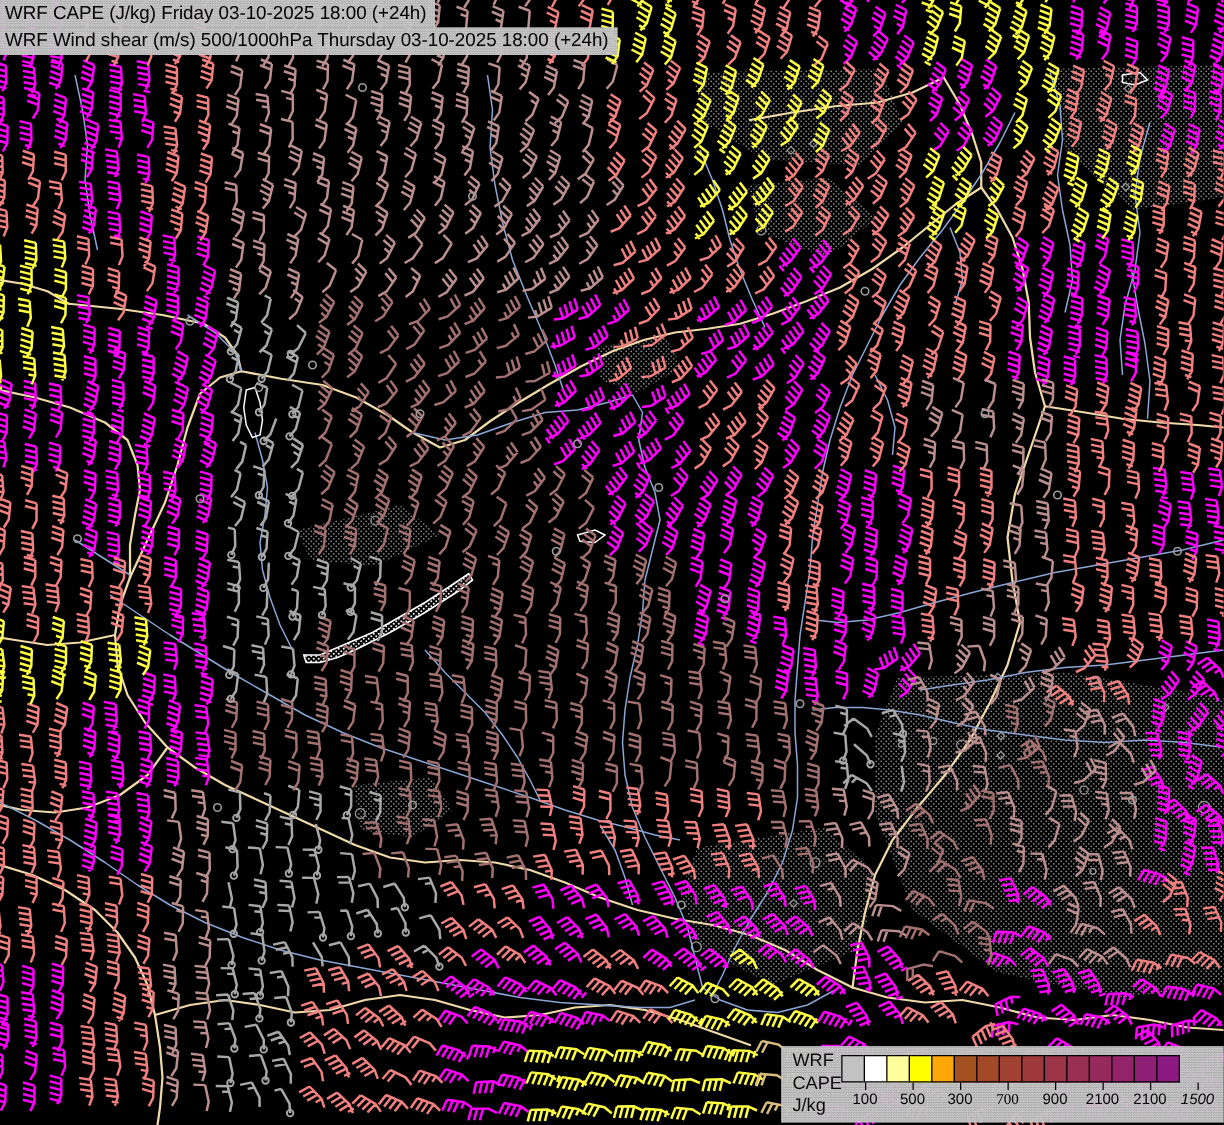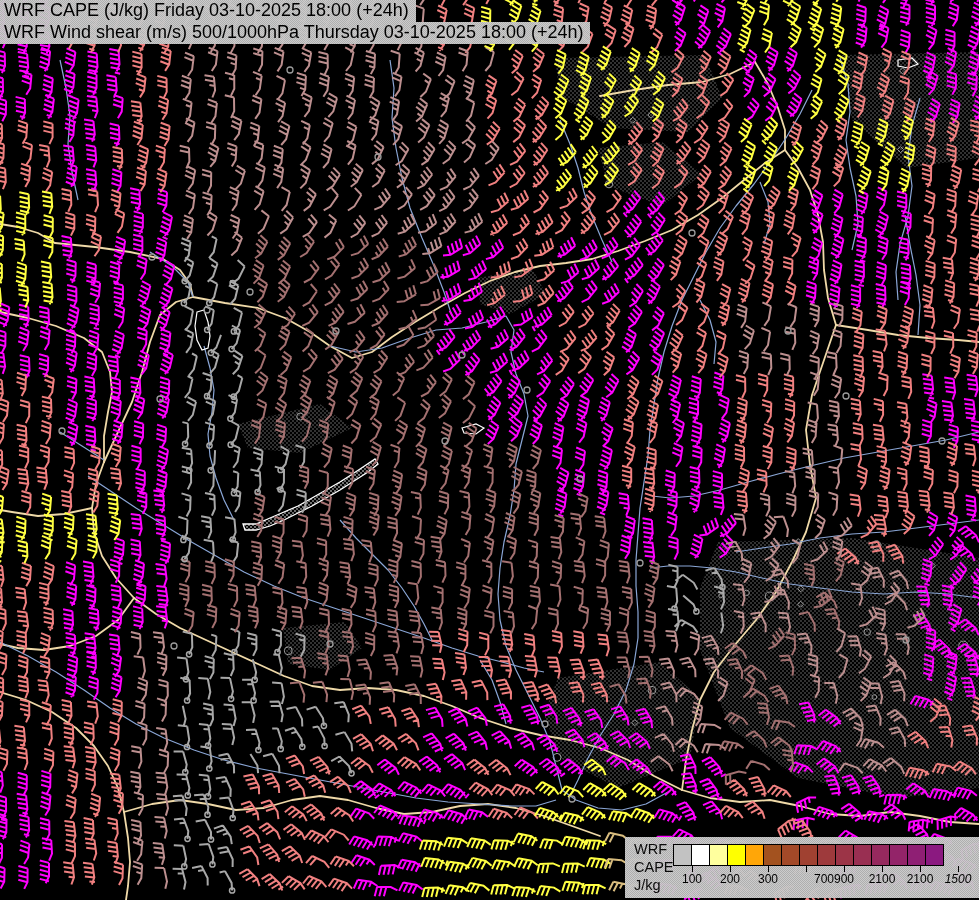--- a/index.html
+++ b/index.html
@@ -1,20 +1,20 @@
 <!DOCTYPE html>
 <html><head>
 <meta charset="utf-8">
 <style>
   html,body{margin:0;padding:0;background:#222;}
   .stage{position:relative;width:979px;height:900px;background:#000;overflow:hidden;
          font-family:"Liberation Sans",sans-serif;}
   .stage svg{position:absolute;left:0;top:0;}
   .titlebox{position:absolute;left:0;top:0;z-index:5;}
-  .tline{width:fit-content;padding:2px 7px 3px 4px;font-size:18px;line-height:17px;color:#000;
+  .tline{width:fit-content;padding:2px 7px 3px 4px;font-size:15px;line-height:17px;color:#000;
          background:rgba(198,198,198,0.88);
          background-image:repeating-conic-gradient(rgba(205,205,205,0.95) 0% 25%, rgba(178,178,178,0.55) 0% 50%);
          background-size:2px 2px;white-space:nowrap;}
   .legend{position:absolute;left:625px;top:837px;width:354px;height:61px;z-index:5;
           background:rgba(196,196,196,0.88);
           background-image:repeating-conic-gradient(rgba(205,205,205,0.95) 0% 25%, rgba(176,176,176,0.55) 0% 50%);
           background-size:2px 2px;padding-left:12px;}
   .legend-labels{position:absolute;left:9px;top:3px;font-size:14.5px;line-height:18px;color:#0a0a0a;}
   .legend-bar{position:absolute;left:48px;top:7px;display:flex;}
   .sw{width:19px;height:22px;border:1px solid #000;box-sizing:border-box;margin-right:-1px;}
@@ -217,25 +217,25 @@
         <div class="sw" style="background: rgb(153, 47, 82);"></div>
         <div class="sw" style="background: rgb(150, 41, 94);"></div>
         <div class="sw" style="background: rgb(147, 36, 105);"></div>
         <div class="sw" style="background: rgb(143, 31, 116);"></div>
         <div class="sw" style="background: rgb(139, 25, 128);"></div>
       </div>
     <div class="legend-ticks" id="legend-ticks">
         <div class="tick" style="left: 18.5px;"></div>
         <div class="ticklab" style="left: 19px;">100</div>
         <div class="tick" style="left: 56.5px;"></div>
-        <div class="ticklab" style="left: 57px;">200</div>
+        <div class="ticklab" style="left: 57px;">500</div>
         <div class="tick" style="left: 94.5px;"></div>
         <div class="ticklab" style="left: 95px;">300</div>
         <div class="tick" style="left: 132.5px;"></div>
-        <div class="ticklab" style="left: 151px;">700</div>
+        <div class="ticklab" style="left: 133px; font-family: Liberation Serif, serif;">700</div>
         <div class="tick" style="left: 170.5px;"></div>
         <div class="ticklab" style="left: 171px;">900</div>
         <div class="tick" style="left: 208.5px;"></div>
         <div class="ticklab" style="left: 209px;">2100</div>
         <div class="tick" style="left: 246.5px;"></div>
         <div class="ticklab" style="left: 247px;">2100</div>
         <div class="tick" style="left: 284.5px;"></div>
         <div class="ticklab" style="left: 285px; font-style: italic;">1500</div>
       </div>
   </div>

